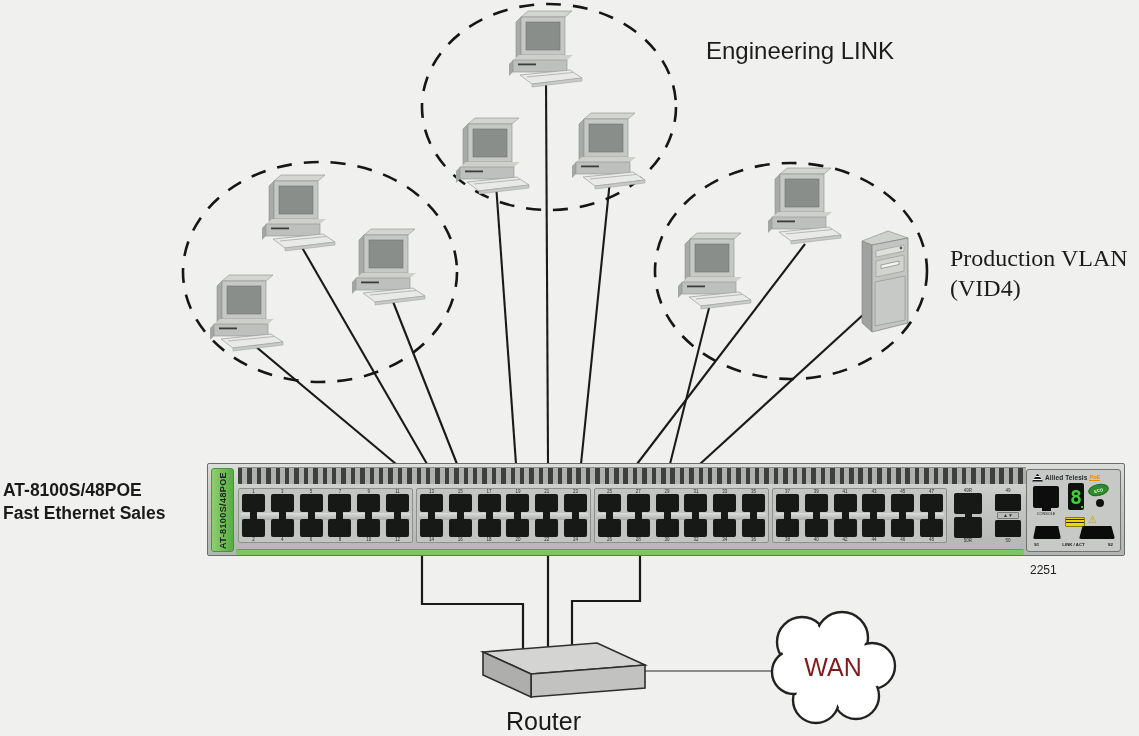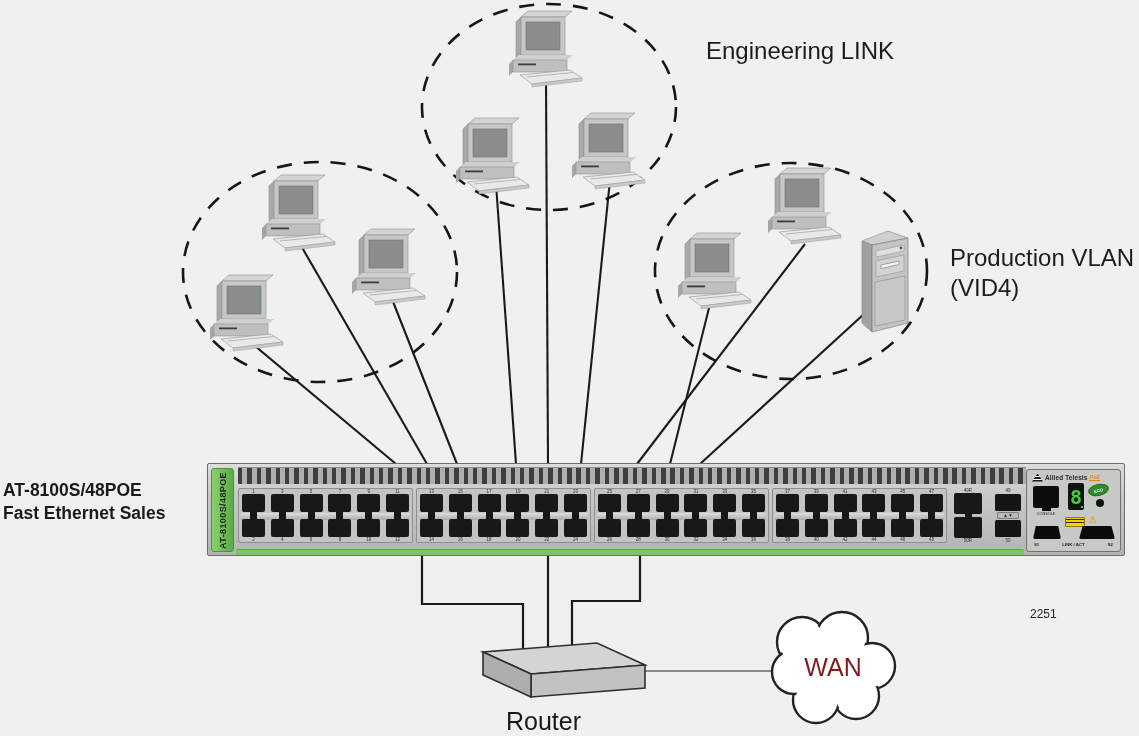--- a/index.html
+++ b/index.html
@@ -7,25 +7,25 @@
     position:relative;width:1139px;height:736px;background:#f0f0ee;
     overflow:hidden;font-family:"Liberation Sans",sans-serif;color:#1a1a1a;
   }
   .stage svg.diagram{position:absolute;left:0;top:0;z-index:1;}
 
   
   .lbl{position:absolute;z-index:3;white-space:nowrap;}
   .vlan-lbl{font-size:24px;line-height:30px;color:#1c1c1c;}
   .lbl-sales{left:26px;top:228px;}
   .lbl-eng{left:706px;top:36px;}
-  .lbl-prod{left:950px;top:243px;}
+  .lbl-prod{left:950px;top:243px;font-family:Liberation Serif, serif;}
   .lbl-switch{left:3px;top:479px;font-size:17.5px;line-height:23px;font-weight:bold;}
   .lbl-router{left:506px;top:707px;width:90px;font-size:25px;}
   .lbl-wan{left:793px;top:653px;width:80px;text-align:center;font-size:25px;color:#7f1d1d;}
-  .lbl-fig{left:1030px;top:563px;font-size:12px;color:#222;margin-top:44px;}
+  .lbl-fig{left:1030px;top:563px;font-size:12px;color:#222;}
 
   
   .switch{
     position:absolute;z-index:2;left:207px;top:463px;width:918px;height:93px;
     background:linear-gradient(180deg,#dcdedb 0%,#c6c9c6 35%,#b2b5b2 100%);
     border:1px solid #6b6e6b;border-radius:2px;box-sizing:border-box;
   }
   .sw-green-bar{
     position:absolute;left:3px;top:4px;width:23px;height:84px;border-radius:3px;
     background:linear-gradient(90deg,#8bd06f,#58ad45);border:1px solid #459636;box-sizing:border-box;

